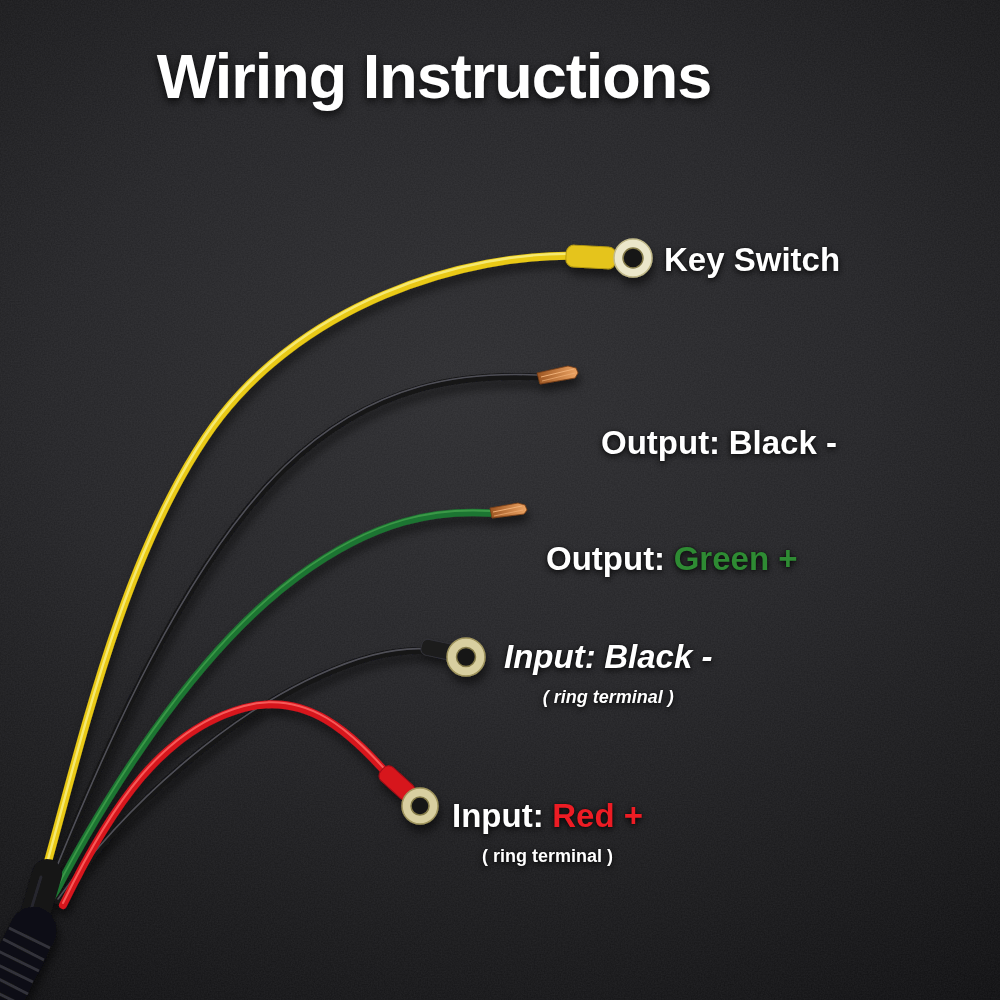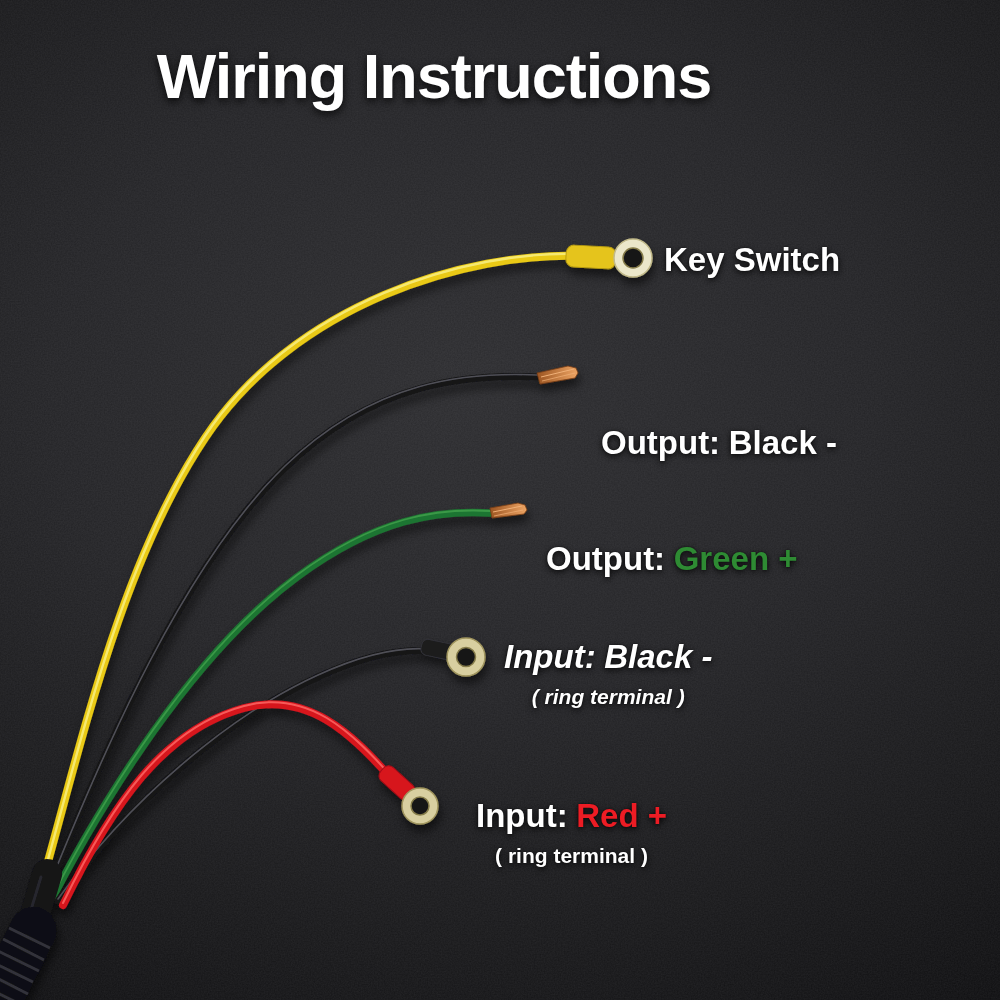--- a/index.html
+++ b/index.html
@@ -16,26 +16,26 @@
     letter-spacing:-1px;
     text-shadow:0 3px 8px rgba(0,0,0,.85);
   }
   .lbl{
     position:absolute;display:flex;flex-direction:column;align-items:center;
     color:#fff;font-weight:700;font-size:33px;line-height:40px;white-space:nowrap;
     text-shadow:0 2px 6px rgba(0,0,0,.9), 0 0 2px rgba(0,0,0,.6);
   }
   .lbl .main{display:block;}
   .lbl .val{margin-left:.26em;}
-  .lbl .sub{font-size:21px;line-height:24px;margin-top:8px;font-weight:700;}
+  .lbl .sub{font-size:18px;line-height:24px;margin-top:8px;font-weight:700;}
   #lbl-key{left:664px;top:240px;}
   #lbl-ob{left:601px;top:383px;margin-top:40px;}
   #lbl-og{left:546px;top:499px;margin-top:40px;}
   #lbl-ib{left:504px;top:637px;font-style:italic;}
-  #lbl-ir{left:476px;top:796px;}
+  #lbl-ir{left:452px;top:796px;}
 </style>
 </head>
 <body>
 
 <div class="stage">
 
   <svg width="1000" height="1000" viewBox="0 0 1000 1000">
     <defs>
       <linearGradient id="copperG" x1="0" y1="0" x2="1" y2="0">
         <stop offset="0" stop-color="#9c5522"></stop>

